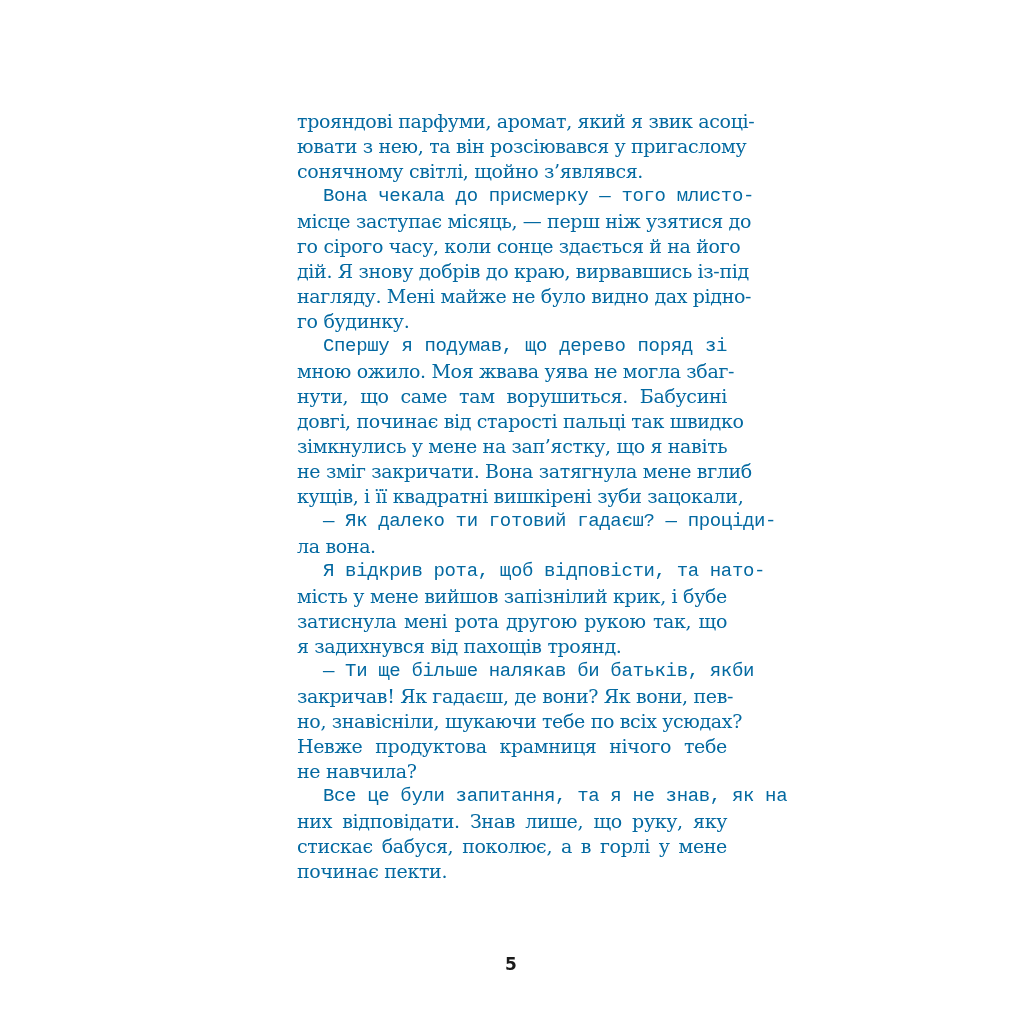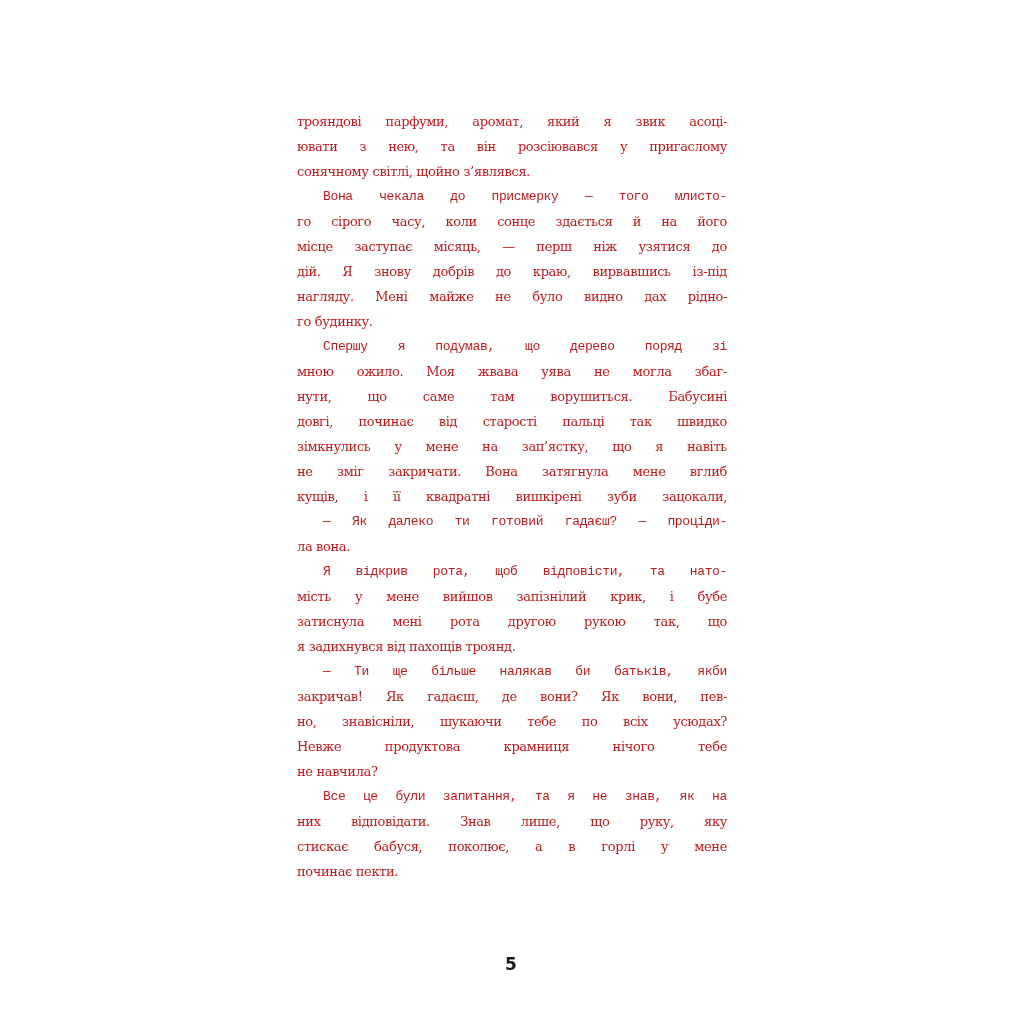--- a/index.html
+++ b/index.html
@@ -1,24 +1,24 @@
 <!DOCTYPE html>
 <html><head>
 <meta charset="utf-8">
 <style>
   html, body { margin: 0; padding: 0; background: #ffffff; }
   body { width: 1024px; height: 1024px; position: relative; overflow: hidden; }
   .page { position: absolute; left: 0; top: 0; width: 1024px; height: 1024px; background: #fff; }
   .text-block { position: absolute; left: 297px; top: 109px; width: 430px; }
   .line {
     font-family: "DejaVu Serif", serif;
-    font-size: 13px;
+    font-size: 19px;
     line-height: 25px;
     height: 25px;
-    color: #b91c1c;
+    color: #0369a1;
     white-space: nowrap;
     text-align: justify;
     text-align-last: justify;
     letter-spacing: -0.35px;
     overflow: visible;
   }
   .line.indent { padding-left: 26px; font-family: Liberation Mono, monospace; }
   .line.last { text-align-last: left; }
   .page-number {
     position: absolute; left: 496px; top: 954px; width: 30px; text-align: center;
@@ -27,22 +27,22 @@
 </style>
 </head>
 <body>
 
 <div class="page">
   <div class="text-block" id="text-block">
       <div class="line">трояндові парфуми, аромат, який я звик асоці-</div>
       <div class="line">ювати з нею, та він розсіювався у пригаслому</div>
       <div class="line last">сонячному світлі, щойно з’являвся.</div>
       <div class="line indent">Вона чекала до присмерку — того млисто-</div>
+      <div class="line">місце заступає місяць, — перш ніж узятися до</div>
       <div class="line">го сірого часу, коли сонце здається й на його</div>
-      <div class="line">місце заступає місяць, — перш ніж узятися до</div>
       <div class="line">дій. Я знову добрів до краю, вирвавшись із-під</div>
       <div class="line">нагляду. Мені майже не було видно дах рідно-</div>
       <div class="line last">го будинку.</div>
       <div class="line indent">Спершу я подумав, що дерево поряд зі</div>
       <div class="line">мною ожило. Моя жвава уява не могла збаг-</div>
       <div class="line">нути, що саме там ворушиться. Бабусині</div>
       <div class="line">довгі, починає від старості пальці так швидко</div>
       <div class="line">зімкнулись у мене на зап’ястку, що я навіть</div>
       <div class="line">не зміг закричати. Вона затягнула мене вглиб</div>
       <div class="line">кущів, і її квадратні вишкірені зуби зацокали,</div>

